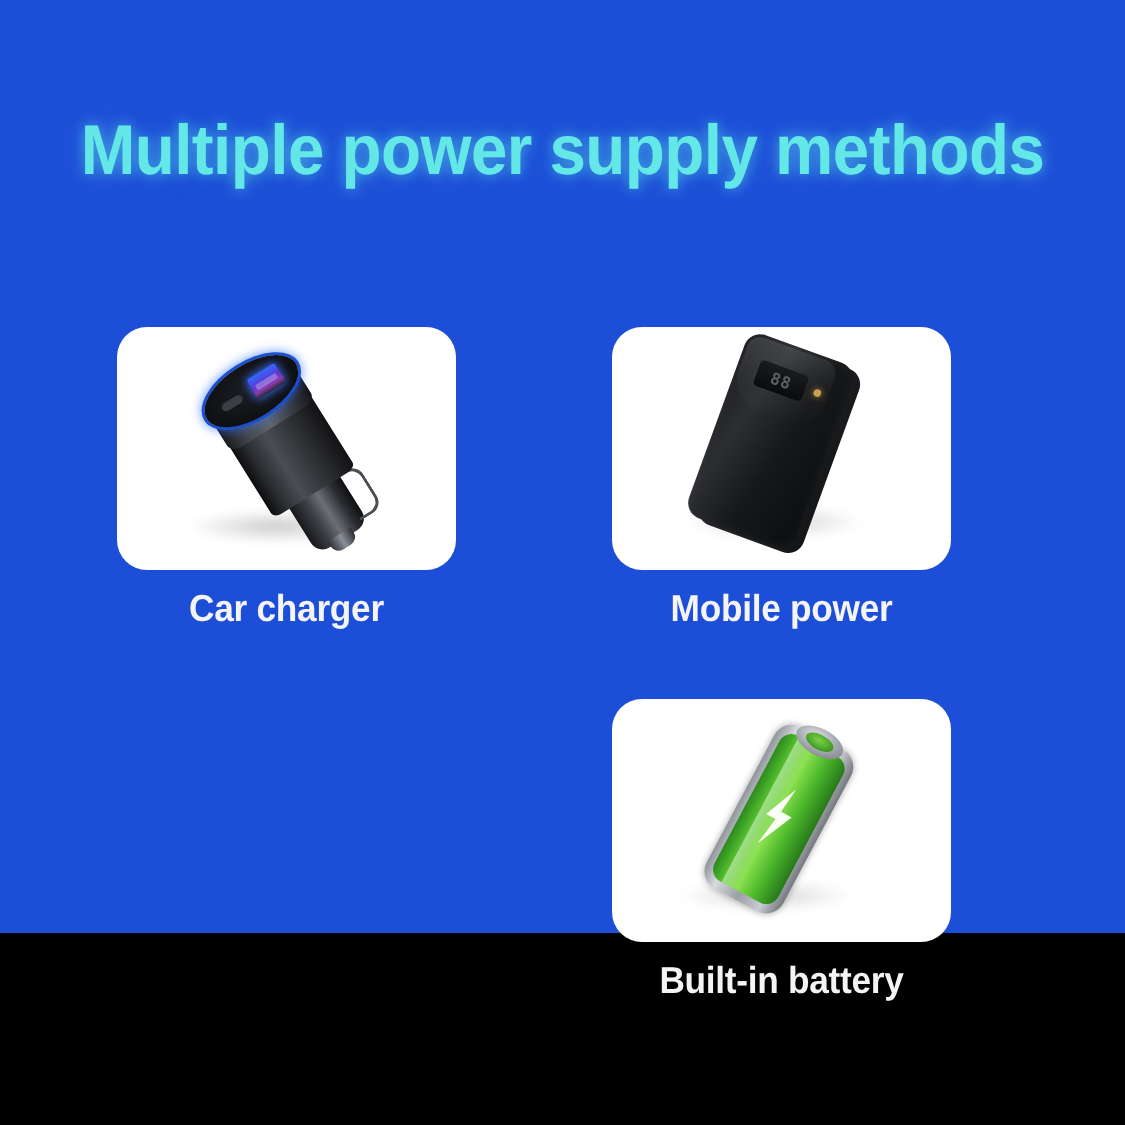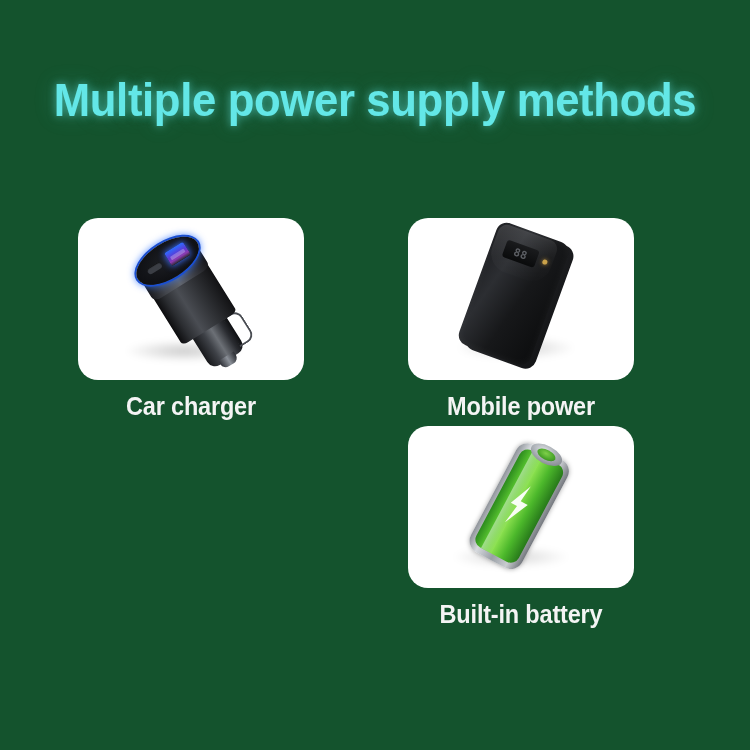--- a/index.html
+++ b/index.html
@@ -13,22 +13,22 @@
     position: relative;
     overflow: hidden;
     font-family: "Liberation Sans", sans-serif;
     -webkit-font-smoothing: antialiased;
   }
 
   #poster {
     position: absolute;
     left: 0; top: 0;
     width: 750px;
-    height: 750px;
-    background: #14532d;
+    height: 622px;
+    background: #1d4ed8;
   }
 
   
   #title {
     position: absolute;
     left: 0;
     top: 72px;
     width: 750px;
     text-align: center;
     color: #63e7e7;
@@ -41,21 +41,21 @@
   }
 
   
   .cell {
     position: absolute;
     width: 226px;
   }
   .cell.c0 { left: 78px;  top: 218px; }
   .cell.c1 { left: 408px; top: 218px; }
   .cell.c2 { left: 78px;  top: 452px; }
-  .cell.c3 { left: 408px; top: 426px; }
+  .cell.c3 { left: 408px; top: 466px; }
 
   .card {
     position: relative;
     width: 226px;
     height: 162px;
     background: #ffffff;
     border-radius: 20px;
     overflow: hidden;
   }
 

